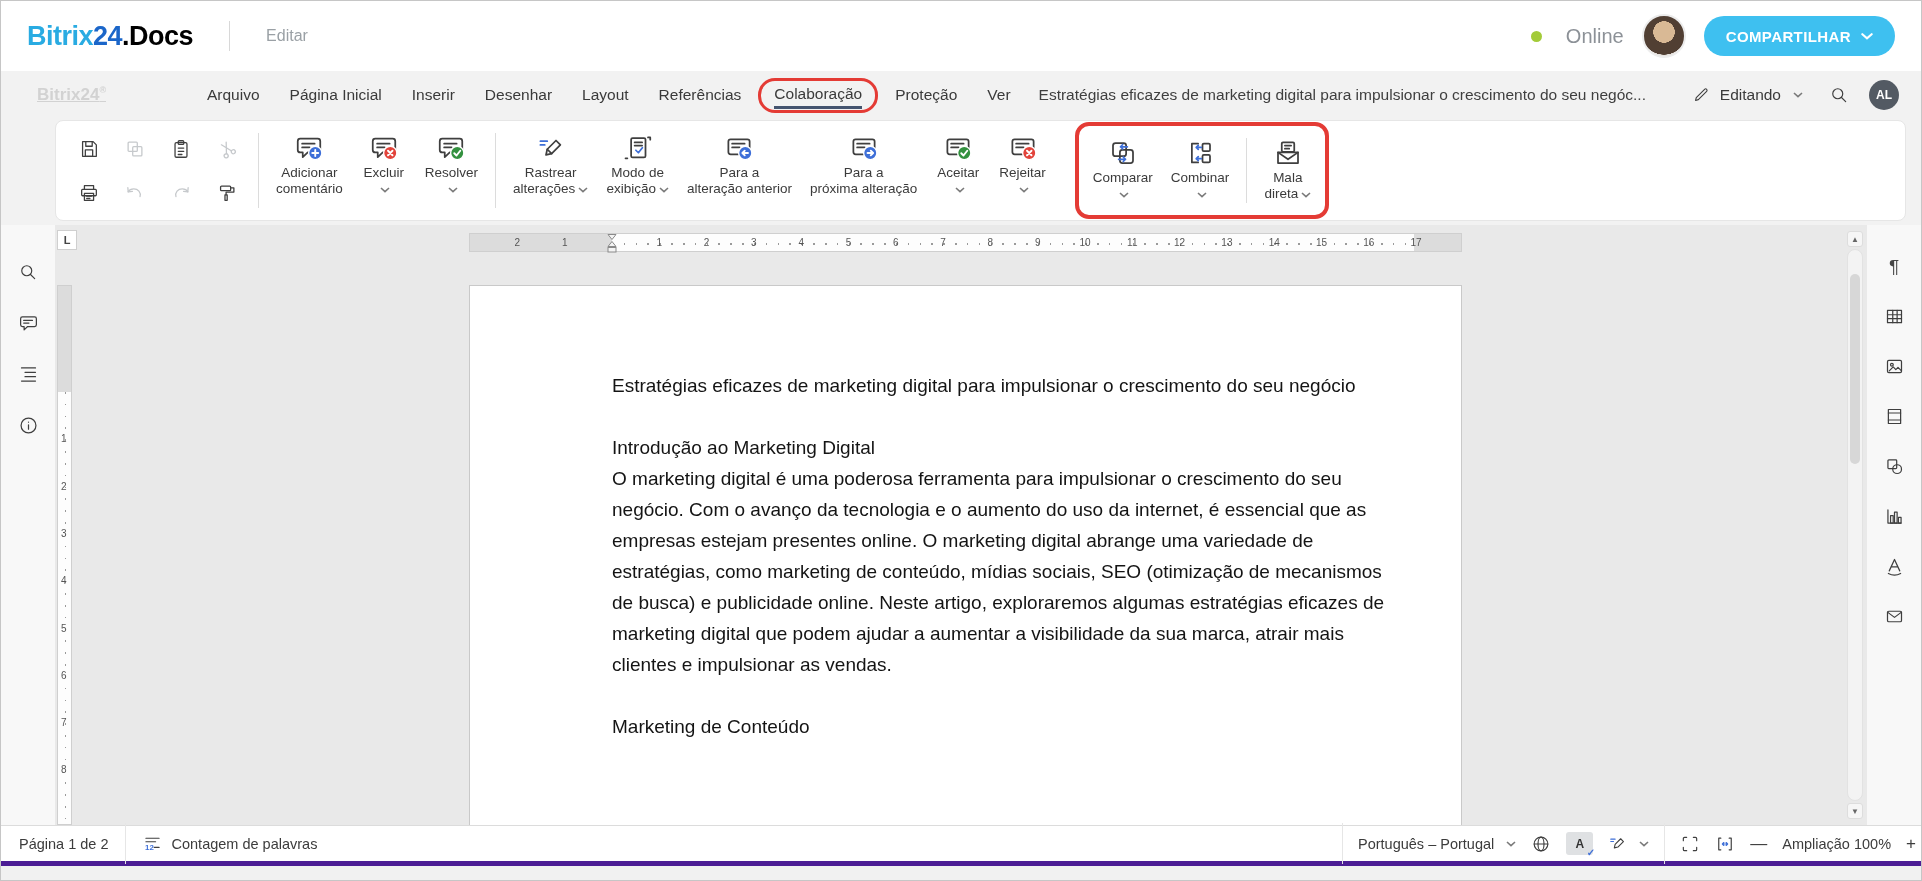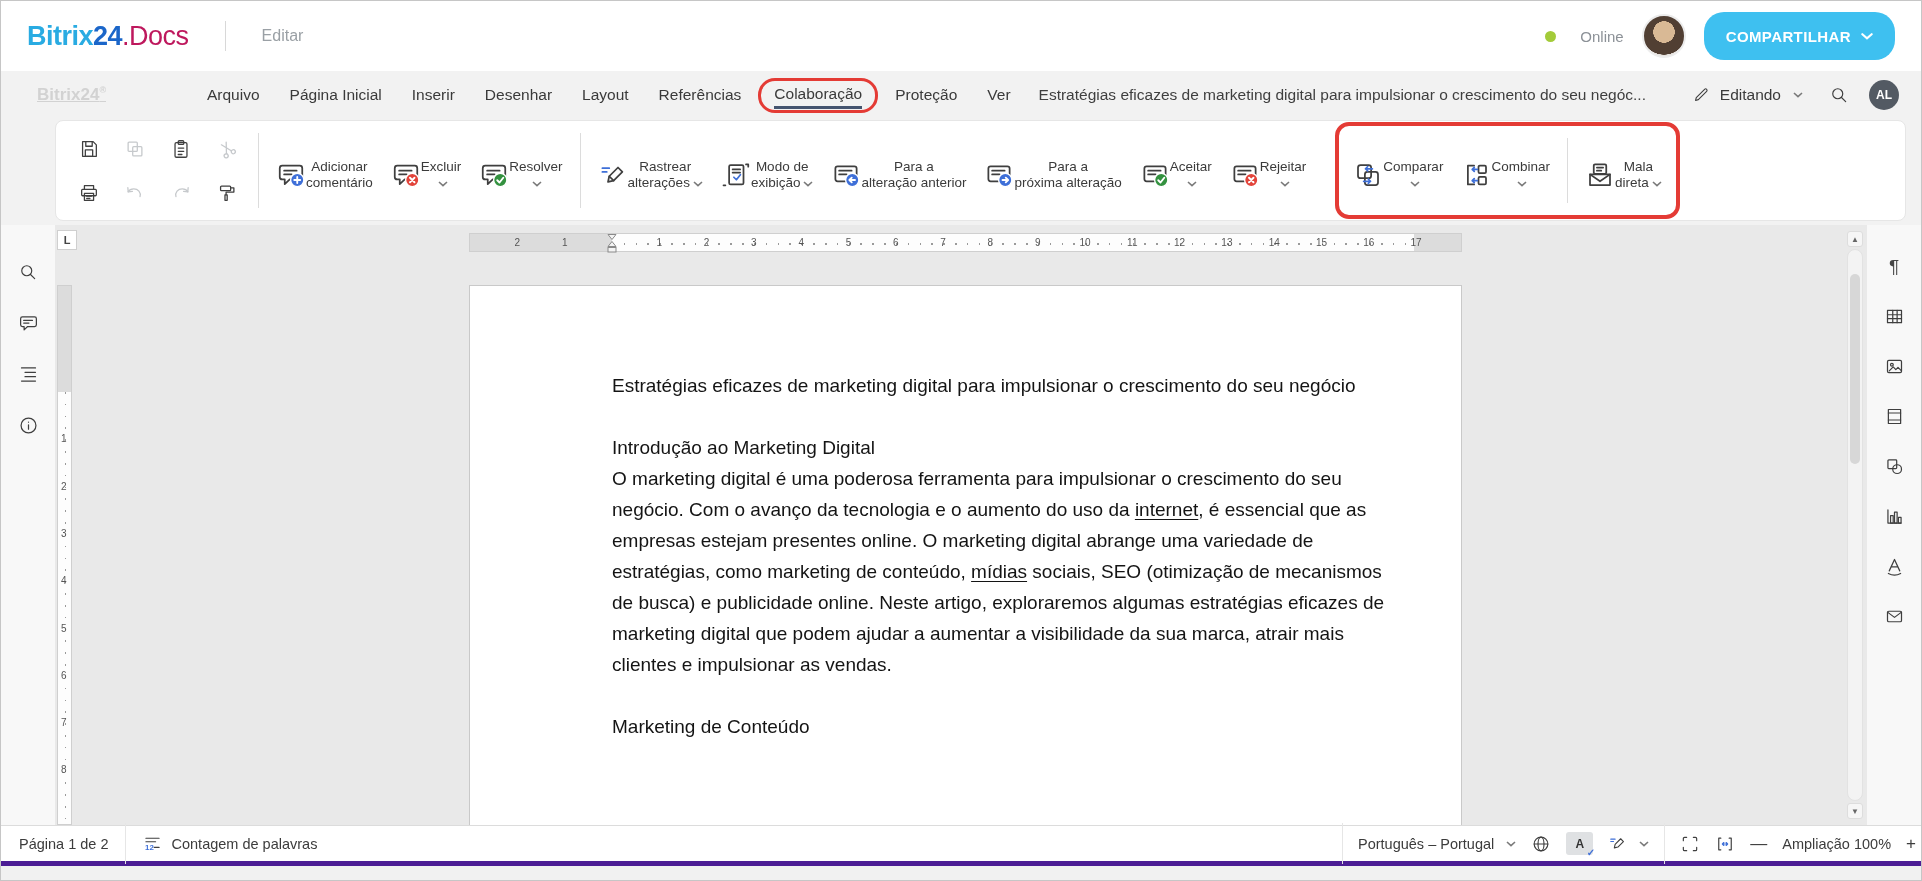--- a/index.html
+++ b/index.html
@@ -7,29 +7,29 @@
     --accent:#3ec0f0; --green:#a3cb39; --tabline:#44546f;
     --ink:#3b3b3b; --dis:#c6c9cc;
   }
   *{box-sizing:border-box; margin:0; padding:0;}
   body{font-family:"Liberation Sans",sans-serif; background:#fff;}
   .app{position:relative; width:1922px; height:881px; border:1px solid #c6c6c6; background:#fff; overflow:hidden;}
 
   
   .topbar{position:absolute; left:0; top:0; right:0; height:70px; background:#fff; display:flex; align-items:center; padding:0 26px;}
   .logo{font-size:27px; font-weight:bold; letter-spacing:-0.5px;}
-  .logo .p1{color:#29abe2;} .logo .p2{color:#1b66c9;} .logo .p3{color:#be185d; font-weight:400;}
+  .logo .p1{color:#29abe2;} .logo .p2{color:#1b66c9;} .logo .p3{color:#000000; font-weight:700;}
   .tb-sep{width:1px; height:30px; background:#d8d8d8; margin:0 36px;}
   .mode{color:#9aa0a5; font-size:16px;}
   .tb-right{margin-left:auto; display:flex; align-items:center; gap:18px;}
-  .online{display:flex; align-items:center; gap:24px; color:#8c9197; font-size:15px;}
+  .online{display:flex; align-items:center; gap:24px; color:#8c9197; font-size:20px;}
   .dot{width:11px; height:11px; border-radius:50%; background:var(--green);}
   .avatar{width:44px; height:44px; border-radius:50%; border:2px solid #ececec;
     background:radial-gradient(circle at 50% 40%, #d9b995 0 34%, #513f33 35% 72%, #e7e3df 73% 100%);}
-  .share{height:48px; border-radius:20px; background:var(--accent); color:#fff; border:none;
+  .share{height:40px; border-radius:20px; background:var(--accent); color:#fff; border:none;
     font-family:inherit; font-size:15px; font-weight:bold; letter-spacing:0.4px; padding:0 22px;
     display:flex; align-items:center; gap:10px; cursor:pointer;}
 
   
   .menubar{position:absolute; left:0; top:70px; right:0; height:47px; background:#f2f2f2; display:flex; align-items:center; padding:0 22px 0 36px;}
   .watermark{color:#d2d2d2; font-weight:bold; font-size:17px; width:118px; flex:0 0 auto;text-decoration:underline;}
   .watermark sup{font-size:9px;}
   .tabs{display:flex; align-items:center; gap:30px; margin-left:52px;}
   .tab{font-size:15.5px; color:#3a3a3a; cursor:pointer; white-space:nowrap;}
   .tab-box{border:3px solid var(--red); border-radius:17px; padding:4px 13px 1px; margin:-4px -13px -6px;}
@@ -38,21 +38,21 @@
   .edit-cluster{display:flex; align-items:center; gap:9px; margin-left:14px; color:#3a3a3a; font-size:15.5px; white-space:nowrap; cursor:pointer;}
   .mb-search{margin:0 20px 0 26px; cursor:pointer; display:flex;}
   .initials{width:30px; height:30px; border-radius:50%; background:#535a63; color:#fff; font-size:12px; font-weight:bold; display:flex; align-items:center; justify-content:center;}
 
   
   .toolzone{position:absolute; left:0; top:117px; right:0; height:107px; background:#f2f2f2;}
   .toolpanel{position:absolute; left:54px; right:15px; top:2px; height:101px; background:#fff; border:1px solid #e6e6e6; border-radius:8px; display:flex; align-items:stretch; padding:0 10px;}
   .quickgrid{display:grid; grid-template-columns:repeat(4,46px); grid-auto-rows:44px; align-items:center; justify-items:center; align-self:center;}
   .qbtn{width:34px; height:34px; display:flex; align-items:center; justify-content:center; border-radius:4px; cursor:pointer;}
   .vsep{width:1px; background:#dcdcdc; margin:12px 8px; flex:0 0 auto;}
-  .bbtn{display:flex; flex-direction:row; align-items:center; justify-content:flex-start; padding:10px 9px 2px; min-width:64px; cursor:pointer; border-radius:4px;}
+  .bbtn{display:flex; flex-direction:column; align-items:center; justify-content:flex-start; padding:10px 9px 2px; min-width:64px; cursor:pointer; border-radius:4px;}
   .bbtn .ic{height:34px; display:flex; align-items:center;}
   .bb-lines{text-align:center; font-size:13.5px; color:var(--ink); line-height:16px;}
   .l2{display:block; min-height:12px;}
   .chev{margin-left:3px;}
   .red-group{display:flex; align-items:stretch; border:4px solid var(--red); border-radius:14px; margin:1px 0 1px 20px; padding:0 5px;}
   svg.icon{stroke:#3f3f3f; stroke-width:1.4; fill:none; stroke-linecap:round; stroke-linejoin:round;}
   svg.icon.dis{stroke:var(--dis);}
   .f-blue{fill:var(--blue); stroke:#fff; stroke-width:1.1;}
   .f-red{fill:var(--bred); stroke:#fff; stroke-width:1.1;}
   .f-green{fill:var(--bgreen); stroke:#fff; stroke-width:1.1;}
@@ -72,21 +72,21 @@
   .hr-ticks{position:absolute; left:142px; right:47px; top:9px; height:1.6px; background:repeating-linear-gradient(90deg,#9a9a9a 0 1.6px,transparent 1.6px 11.83px);}
   .rnum{position:absolute; top:3px; transform:translateX(-50%); font-size:10px; color:#555;}
   .indent-marker{position:absolute; left:137px; top:0;}
   .vruler{position:absolute; left:2px; top:60px; bottom:0; width:15px; background:#fdfdfd; border:1px solid #cfcfcf; cursor:pointer;}
   .vr-margin{position:absolute; left:0; right:0; top:0; height:106px; background:#dcdcdc;}
   .vr-ticks{position:absolute; top:106px; bottom:0; left:6.5px; width:1.6px; background:repeating-linear-gradient(180deg,#9a9a9a 0 1.6px,transparent 1.6px 11.83px);}
   .vnum{position:absolute; left:3px; font-size:10px; color:#555;}
   .page{position:absolute; left:414px; top:60px; width:993px; height:1200px; background:#fff; border:1px solid #c9c9c9; padding:84px 70px 40px 142px; cursor:text;}
   .page p{font-size:19px; line-height:31px; color:#141414;}
   .page .blank{min-height:31px;}
-  .u{text-decoration:underline; text-underline-offset:3px;}
+  .u{text-underline-offset:3px;}
   .vscroll{position:absolute; right:4px; top:6px; bottom:6px; width:16px;}
   .vs-track{position:absolute; left:0; right:0; top:18px; bottom:18px; background:#f3f3f3; border:1px solid #e2e2e2; border-radius:8px;}
   .vs-thumb{position:absolute; left:2px; right:2px; top:24px; height:190px; background:#d7d7d7; border-radius:7px;}
   .vs-btn{position:absolute; left:0; width:16px; height:16px; background:#f6f6f6; border:1px solold #ddd; border:1px solid #ddd; border-radius:3px; color:#666; font-size:8px; display:flex; align-items:center; justify-content:center; cursor:pointer;}
   .vs-btn.up{top:0;} .vs-btn.down{bottom:0;}
   .rightstrip{position:absolute; right:0; top:0; bottom:0; width:54px; background:#f8f8f8; display:flex; flex-direction:column; align-items:center; padding-top:26px; gap:20px;}
   .para-glyph{font-size:19px; color:#454545; line-height:1;}
 
   
   .statusbar{position:absolute; left:0; right:0; bottom:14px; height:41px; background:#fff; border-top:1px solid #dcdcdc; border-bottom:5px solid #4c1d95; display:flex; align-items:center; font-size:14.5px; color:#3c3c3c;}

